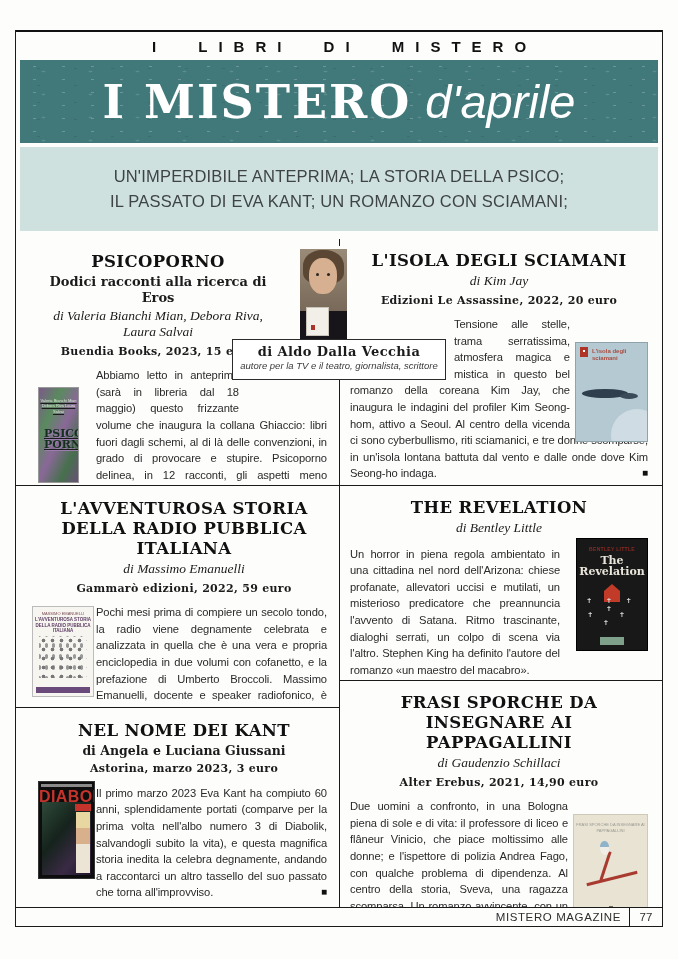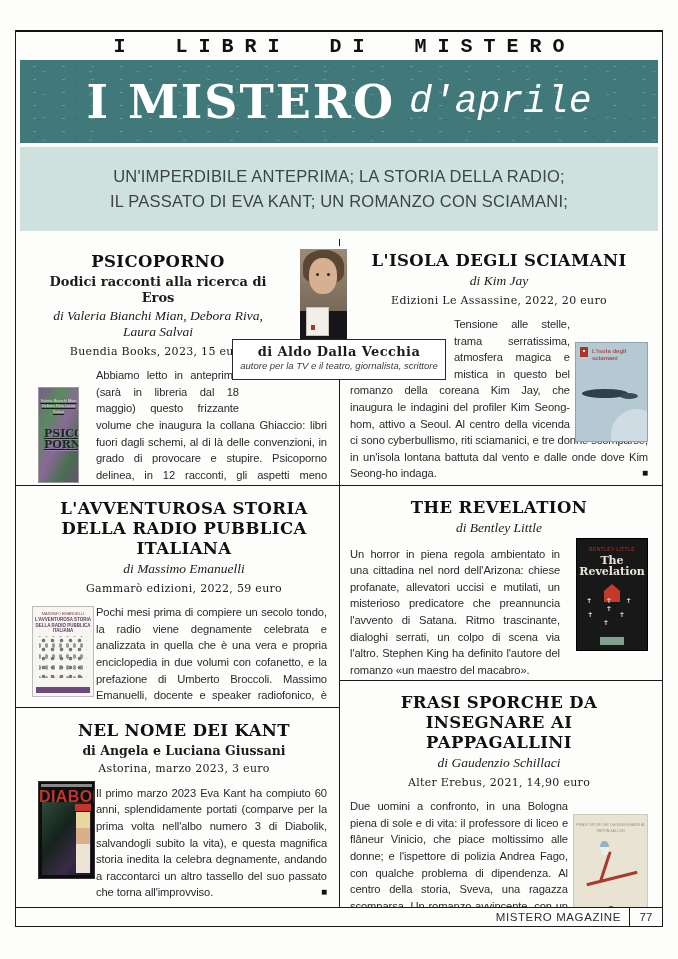--- a/index.html
+++ b/index.html
@@ -2,32 +2,32 @@
 <html><head>
 <meta charset="utf-8">
 <style>
   html,body{margin:0;padding:0;background:#e9e9e9;}
   .page{position:relative;width:678px;height:959px;background:#fdfdfc;overflow:hidden;
         font-family:"Liberation Sans", sans-serif;color:#1b1b1b;}
   .outer{position:absolute;left:15px;top:30px;width:646px;
          border-left:1px solid #1a1a1a;border-right:1px solid #1a1a1a;}
   
   .masthead-band{height:28px;border-top:2px solid #111;display:flex;align-items:center;justify-content:center;}
-  .masthead-band span{font-family:Liberation Mono, monospace;font-weight:bold;font-size:20px;
+  .masthead-band span{font-family:Liberation Sans, sans-serif;font-weight:bold;font-size:15px;
         letter-spacing:11px;word-spacing:16px;text-indent:11px;color:#111;}
   .banner{position:relative;height:83px;margin:0 4px;background:#41797a;overflow:hidden;
           display:flex;align-items:center;justify-content:center;gap:14px;}
   .banner::before{content:"";position:absolute;inset:0;
       background-image:radial-gradient(rgba(255,255,255,.22) 1px, transparent 1.8px),
                        radial-gradient(rgba(255,255,255,.14) 1.2px, transparent 2.4px),
                        radial-gradient(rgba(0,0,0,.10) 1px, transparent 2px);
       background-size:29px 13px,47px 23px,37px 17px;}
   .banner-main{font-family:"DejaVu Serif", serif;font-weight:bold;font-size:46px;color:#fff;
         letter-spacing:2px;position:relative;}
-  .banner-accent{font-family:Liberation Mono, monospace;font-style:italic;font-size:38px;color:#fff;
+  .banner-accent{font-family:Liberation Sans, sans-serif;font-style:italic;font-size:47px;color:#fff;
         position:relative;}
   .intro-box{margin:4px 4px 0 4px;height:84px;background:#cfe1de;display:flex;flex-direction:column;
         align-items:center;justify-content:center;}
   .intro-box div{font-size:16.5px;line-height:1.5;color:#3e4446;letter-spacing:0.2px;text-align:center;}
   
   .grid{position:relative;margin-top:8px;display:flex;height:668px;}
   .col{width:323px;display:flex;flex-direction:column;box-sizing:border-box;}
   .col-right{border-left:1px solid #1a1a1a;}
   .review{box-sizing:border-box;position:relative;overflow:hidden;}
   .col-left .review{padding:13px 12px 0 25px;}
@@ -35,21 +35,21 @@
   .bt{border-top:1px solid #1a1a1a;}
   .r0{height:246px;} .r2{height:222px;} .r4{height:200px;}
   .r1{height:246px;} .r3{height:195px;} .r5{height:227px;}
   .rev-head{text-align:center;line-height:1.22;}
   .r0 .rev-head{padding-right:52px;}
   .rev-title{margin:0;font-family:"DejaVu Serif", serif;font-weight:bold;font-size:16.5px;
         letter-spacing:0.4px;color:#111;}
   .rev-sub{font-family:"DejaVu Serif", serif;font-weight:bold;font-size:13px;margin-top:2px;}
   .rev-author{font-family:"Liberation Serif", serif;font-style:italic;font-size:13.5px;margin-top:2px;}
   .rev-author.bold{font-family:"DejaVu Serif", serif;font-style:normal;font-weight:bold;font-size:12.5px;}
-  .rev-pub{font-family:"DejaVu Serif", serif;font-weight:normal;font-size:11px;letter-spacing:0.3px;margin-top:4px;}
+  .rev-pub{font-family:"DejaVu Serif", serif;font-weight:bold;font-size:11px;letter-spacing:0.3px;margin-top:4px;}
   .rev-body{position:relative;margin-top:9px;}
   .col-left .rev-body{margin-left:55px;}
   .rev-body p{margin:0;font-size:11.2px;line-height:16.6px;letter-spacing:-0.1px;
         text-align:justify;color:#2a2a2a;}
   .endmark{float:right;margin-top:-15px;font-size:10px;color:#111;}
   .sp-r{float:right;} .sp-l{float:left;}
   .r0 .sp-r{width:88px;height:36px;}
   .r1 .sp-l{width:104px;height:40px;margin-top:15px;}
   .r1 .sp-r{width:78px;height:102px;margin-top:13px;}
   .r3 .rev-body p{padding-right:88px;}
@@ -132,21 +132,21 @@
     <div class="masthead-band">
       <span>I LIBRI DI MISTERO</span>
     </div>
 
     <div class="banner">
       <span class="banner-main">I MISTERO</span>
       <span class="banner-accent">d'aprile</span>
     </div>
 
     <div class="intro-box">
-      <div>UN'IMPERDIBILE ANTEPRIMA; LA STORIA DELLA RADIO;</div>
+      <div>UN'IMPERDIBILE ANTEPRIMA; LA STORIA DELLA PSICO;</div>
       <div>IL PASSATO DI EVA KANT; UN ROMANZO CON SCIAMANI;</div>
     </div>
 
     <div class="grid">
 
       <div class="col col-left">
 
         <section class="review r0">
           <header class="rev-head">
             <h2 class="rev-title">PSICOPORNO</h2>

